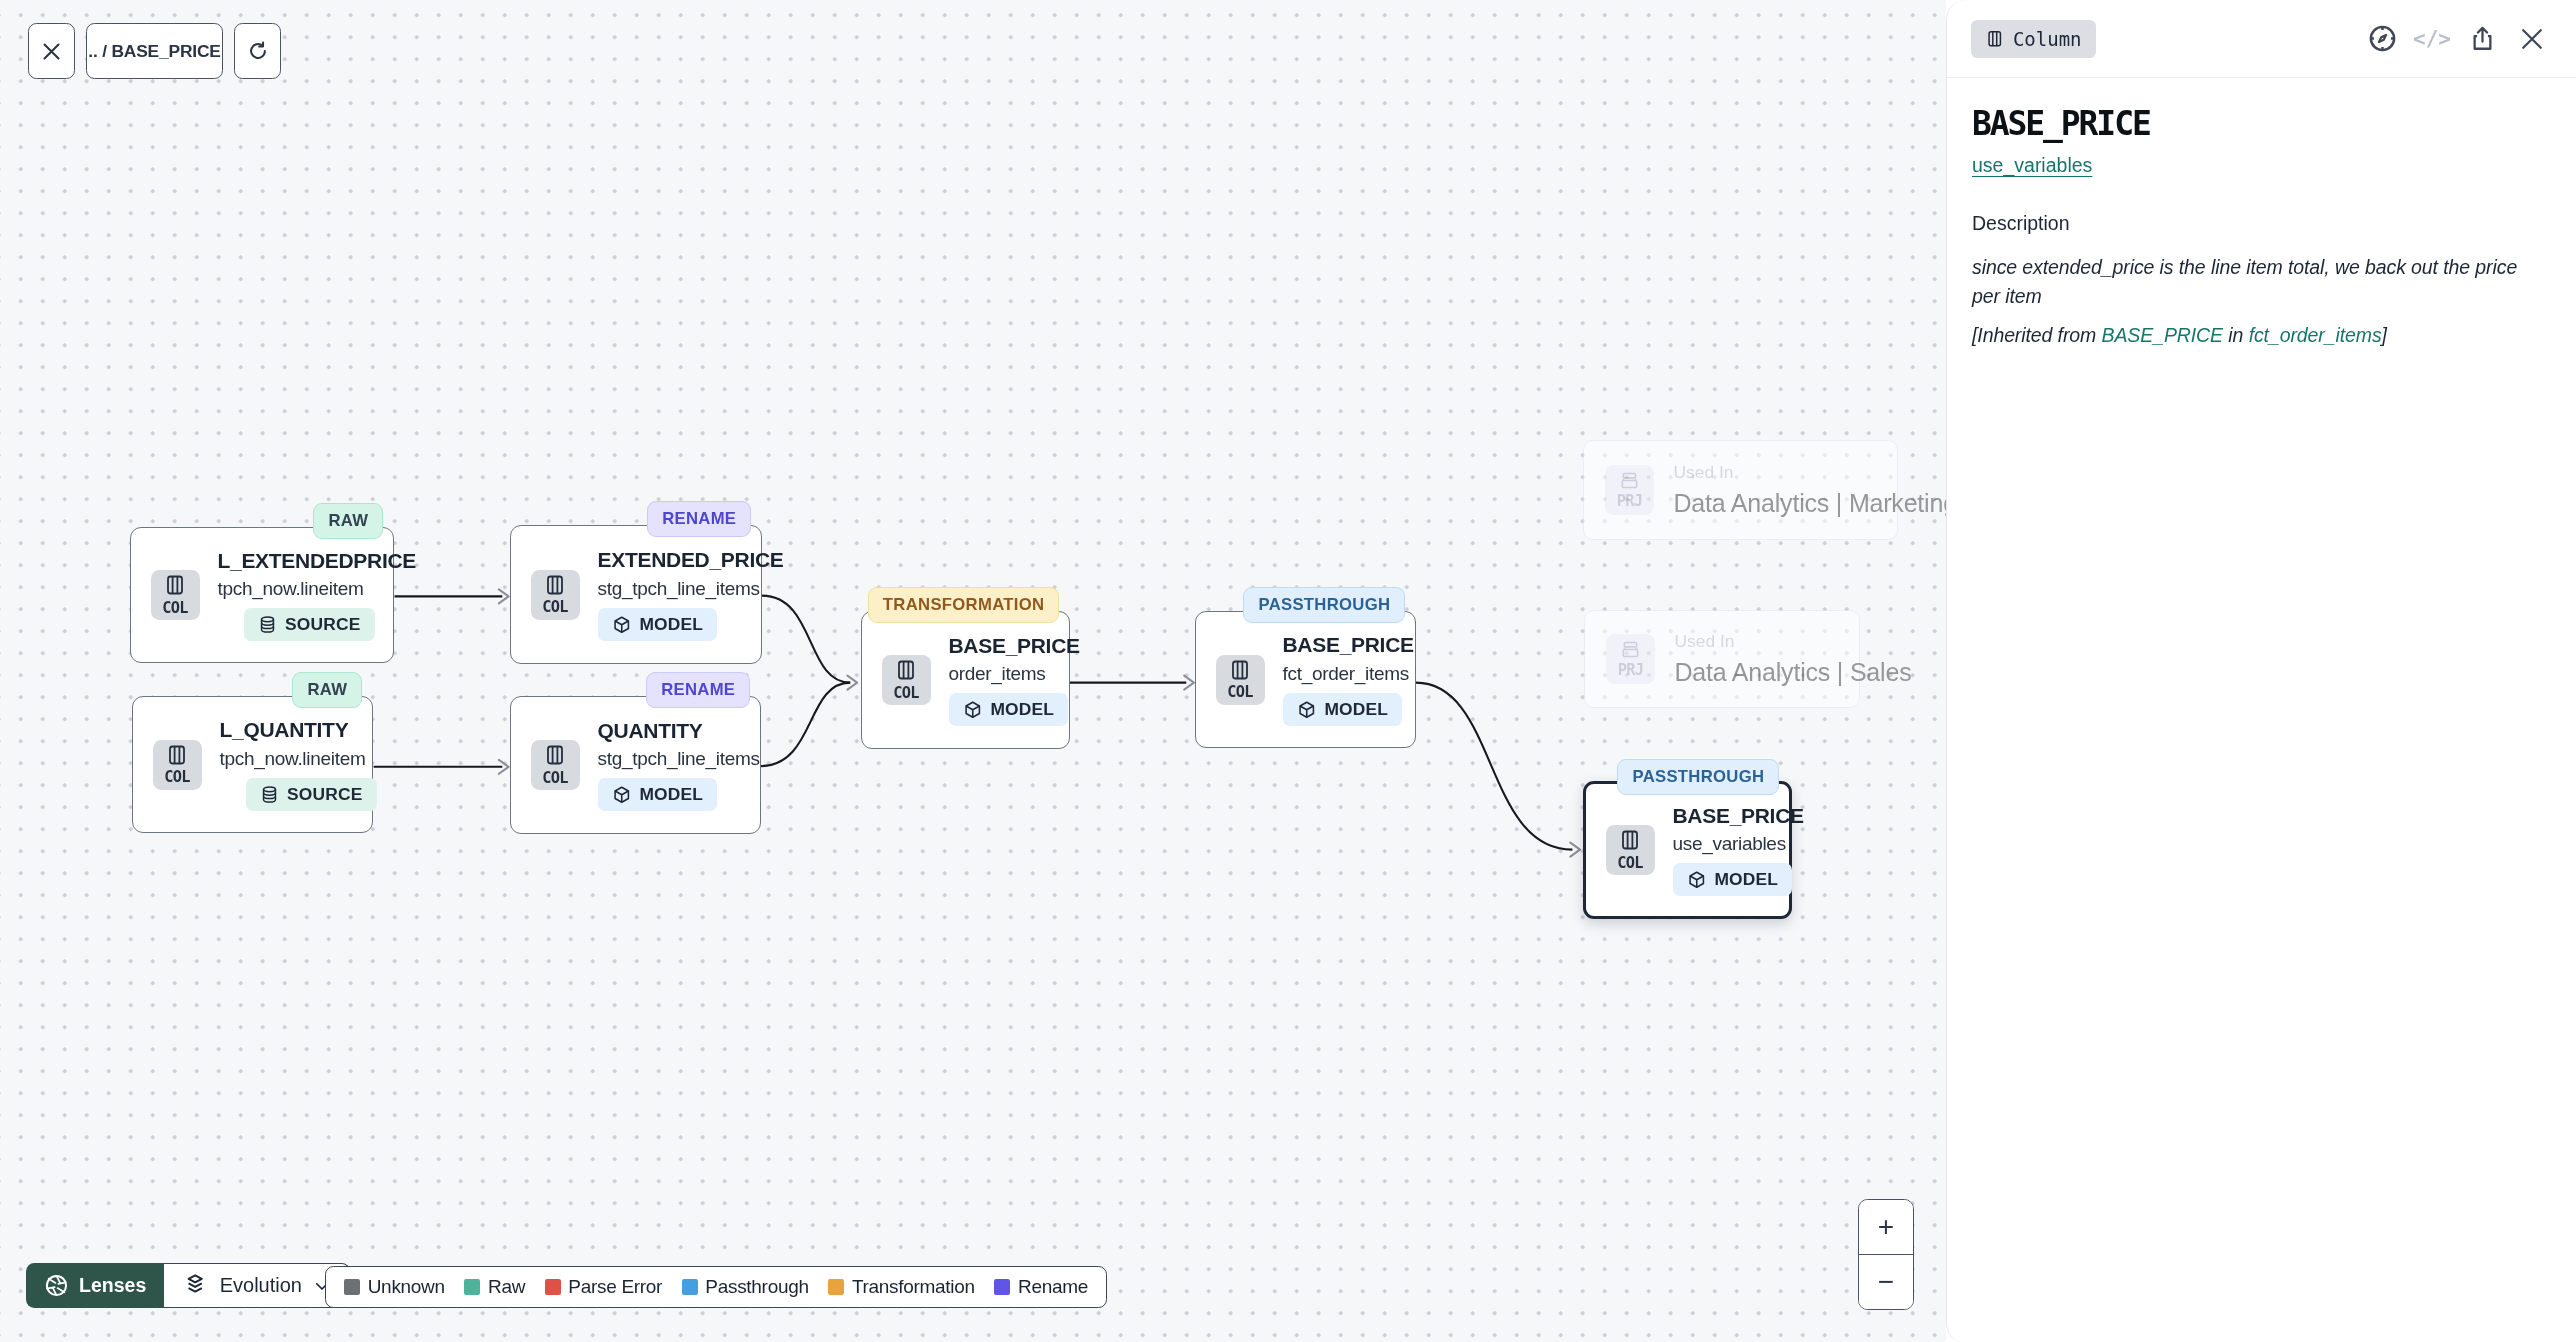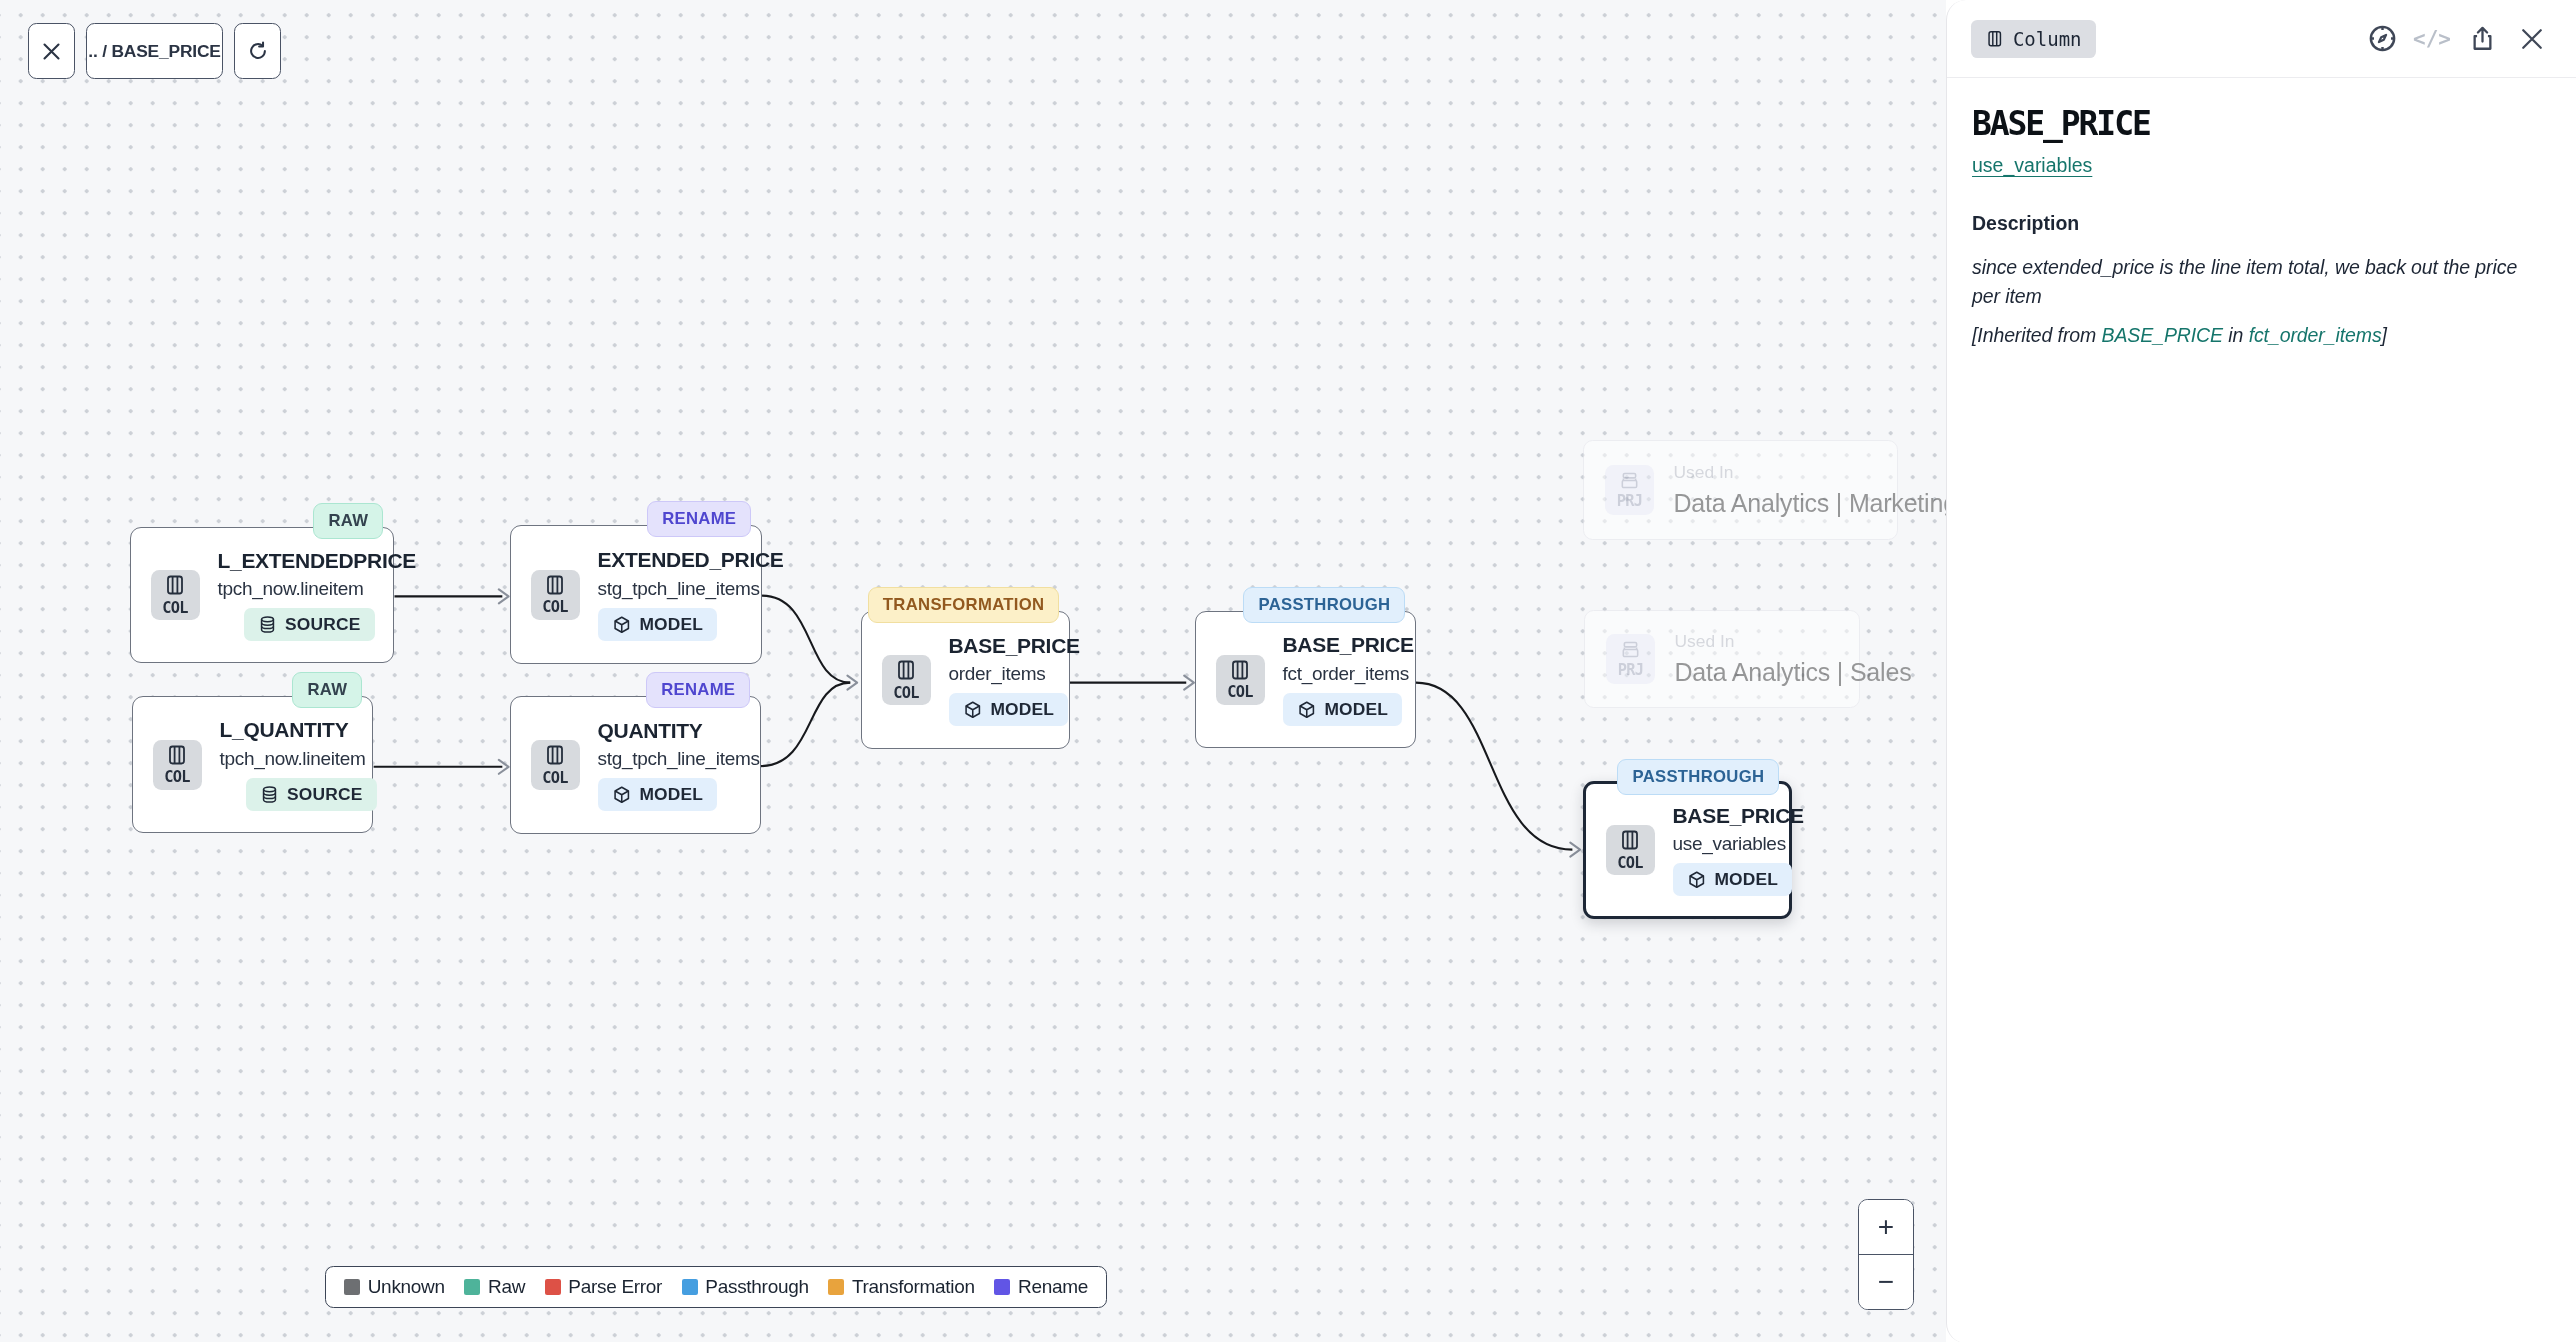--- a/index.html
+++ b/index.html
@@ -97,21 +97,21 @@
   #panel-model-link { display:inline-block; margin-top:11px; font-size:19.5px;
     color:#15756b; text-decoration:underline; text-underline-offset:4.2px; cursor:pointer; }
 
   #tabs { margin-top:32px; border-bottom:1.4px solid #ececef; padding-left:4.2px;
     display:flex; margin-left:-25px; margin-right:-28px; }
   .tab { padding:9.7px 21px 12.5px 21px; font-size:20px; font-weight:600;
     color:#15756b; position:relative; cursor:pointer; }
   .tab.active::after { content:""; position:absolute; left:0; right:0; bottom:-1.4px;
     height:4.2px; background:#19746b; border-radius:1.4px; }
 
-  #desc-label { margin-top:35px; font-size:19.5px; font-weight:700; color:#1d2635; }
+  #desc-label { margin-top:35px; font-size:19.5px; font-weight:400; color:#1d2635; }
   #desc-text { margin-top:18px; font-size:19.5px; font-style:italic; color:#1d2635;
     line-height:28.5px; letter-spacing:-0.1px; max-width:578px; }
   #inherited { margin-top:14px; font-size:19.5px; font-style:italic; color:#1d2635;
     letter-spacing:-0.1px; }
   #inherited a { color:#15756b; cursor:pointer; }
 
   svg { display:block; }
 </style>
 </head>
 <body>
@@ -351,20 +351,40 @@
             </span>
        <span class="chip-label">PRJ</span>
      </div>
      <div class="node-main">
        <div class="ghost-used">Used In</div>
        <div class="ghost-name">Data Analytics | Sales</div>
      </div>
         </div>
       </div>
 
+    <div id="lens-group">
+      <div id="lenses-btn">
+        <svg width="25" height="25" viewBox="0 0 24 24" fill="none">
+          <circle cx="12" cy="12" r="9.2" stroke="currentColor" stroke-width="1.9"></circle>
+          <path d="M12 2.8 L15.5 9.5 M21 9 L13.8 10.5 M19.5 18.5 L13 14.5 M12 21.2 L8.5 14.5 M3 15 L10.2 13.5 M4.5 5.5 L11 9.5" stroke="currentColor" stroke-width="1.7" stroke-linecap="round"></path>
+        </svg>
+        <span>Lenses</span>
+      </div>
+      <div id="evolution-btn">
+        <svg width="26.4" height="26.4" viewBox="0 0 24 24" fill="none">
+          <path d="M12 3 L18 6.2 L12 9.4 L6 6.2 Z" stroke="currentColor" stroke-width="1.8" stroke-linejoin="round"></path>
+          <path d="M6 10.4 L12 13.6 L18 10.4" stroke="currentColor" stroke-width="1.8" stroke-linejoin="round"></path>
+          <path d="M6 14.6 L12 17.8 L18 14.6" stroke="currentColor" stroke-width="1.8" stroke-linejoin="round"></path>
+        </svg>
+        <span>Evolution</span>
+        <svg width="18" height="18" viewBox="0 0 24 24" fill="none">
+          <path d="M5 9 L12 16 L19 9" stroke="currentColor" stroke-width="2.3" stroke-linecap="round" stroke-linejoin="round"></path>
+        </svg>
+      </div>
+    </div>
 
     <div id="legend-box">
         <div class="legend-item">
           <span class="legend-swatch" style="background:#6d6f72"></span>
           <span>Unknown</span>
         </div>
         <div class="legend-item">
           <span class="legend-swatch" style="background:#4eb39a"></span>
           <span>Raw</span>
         </div>

